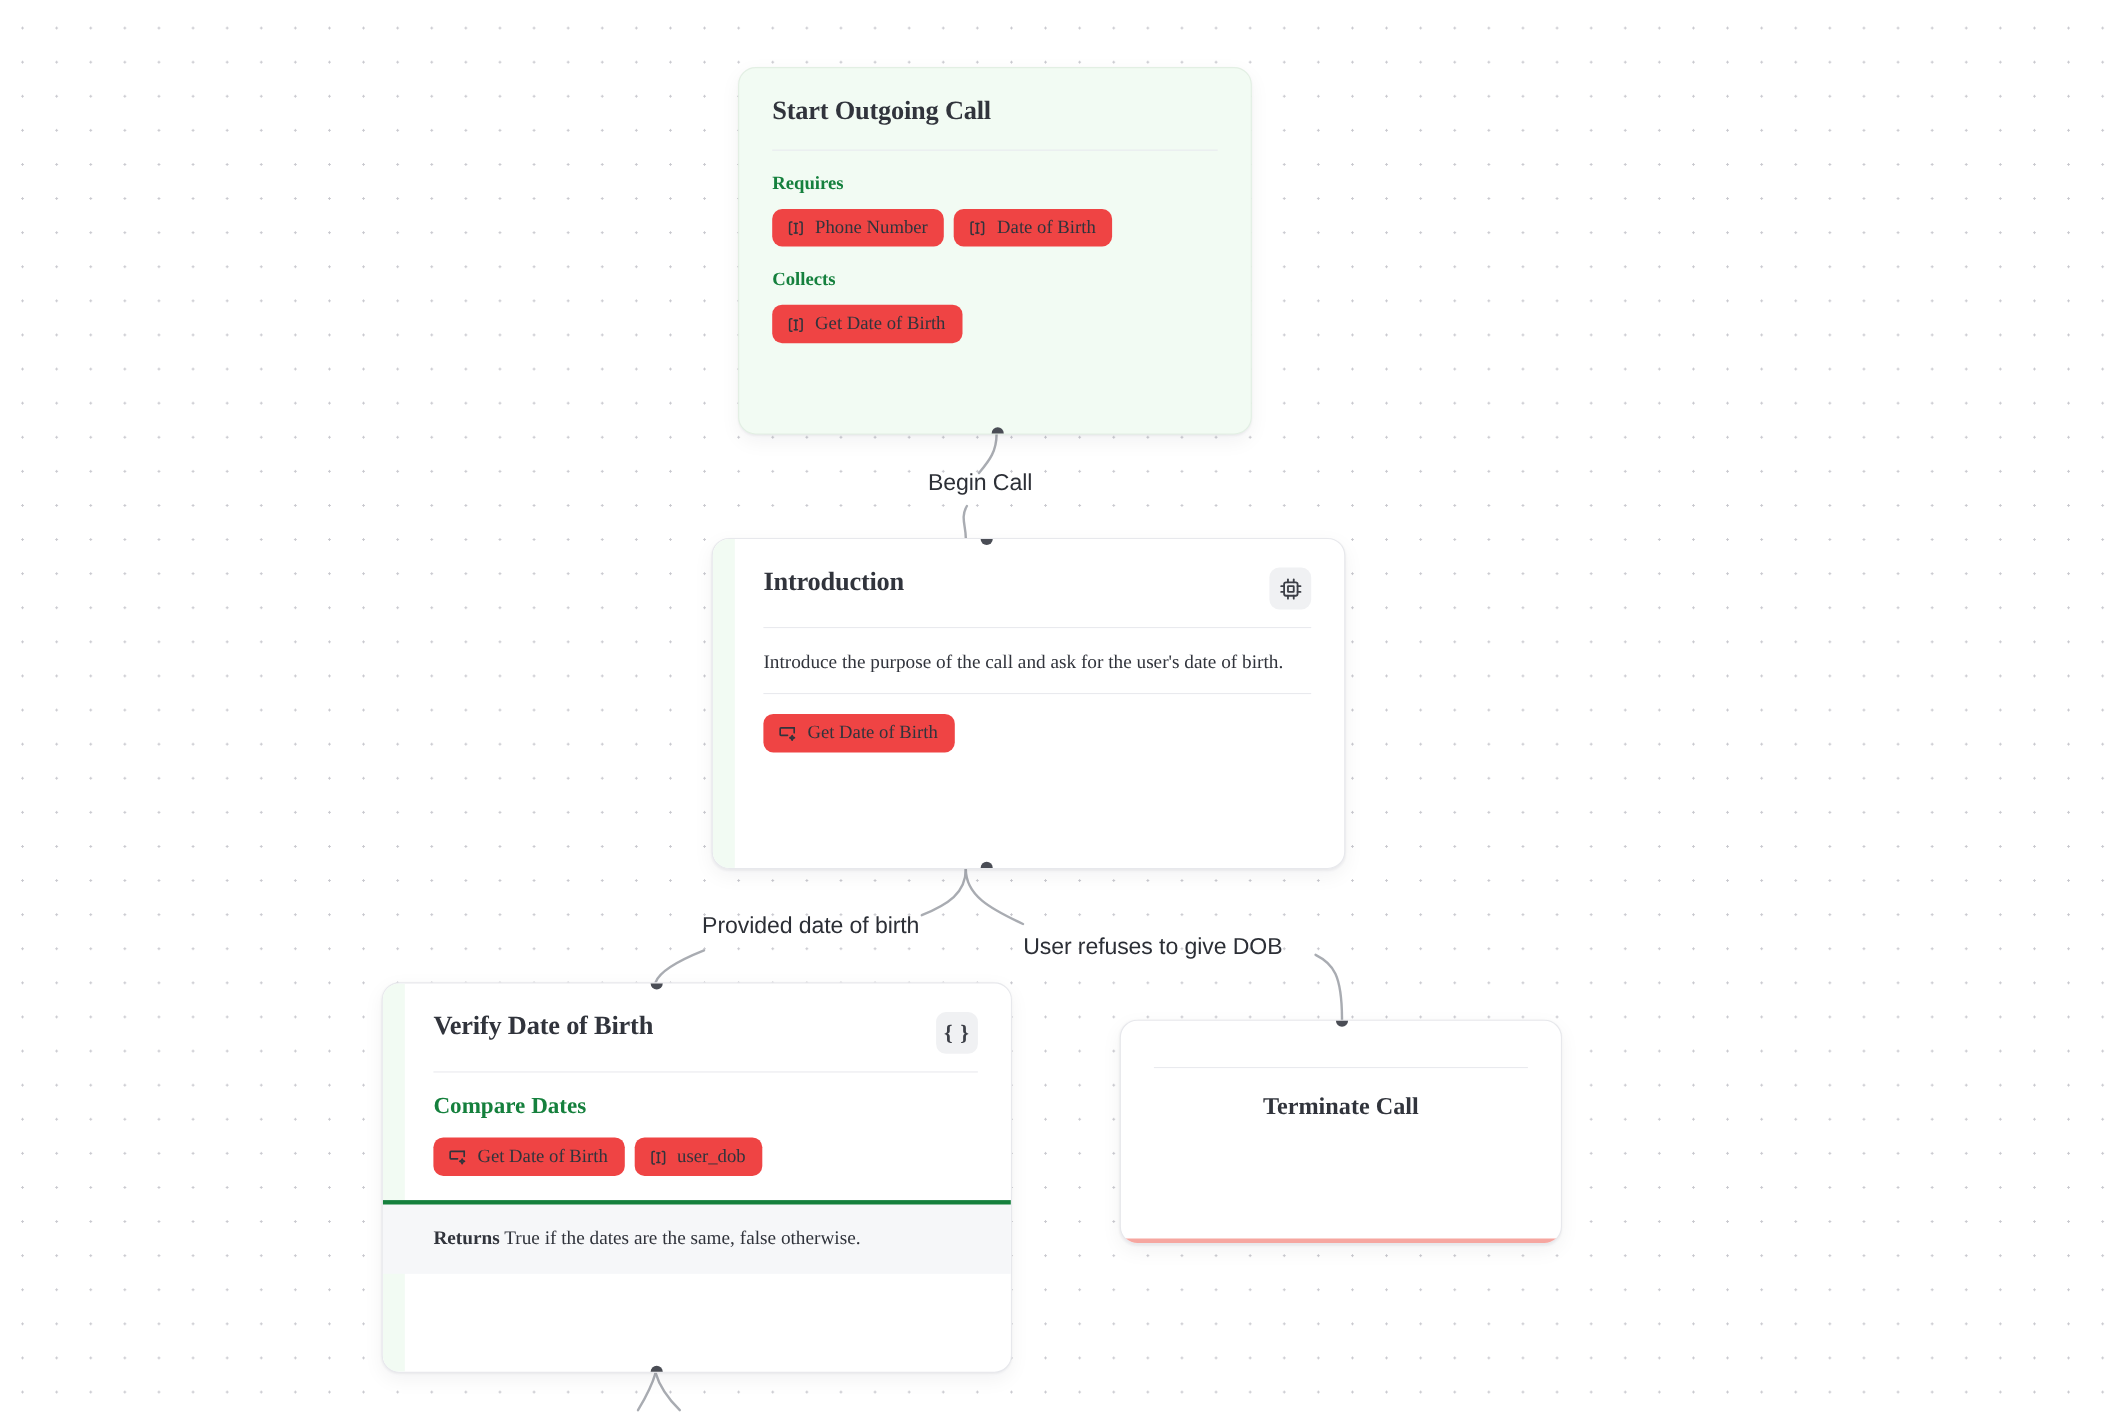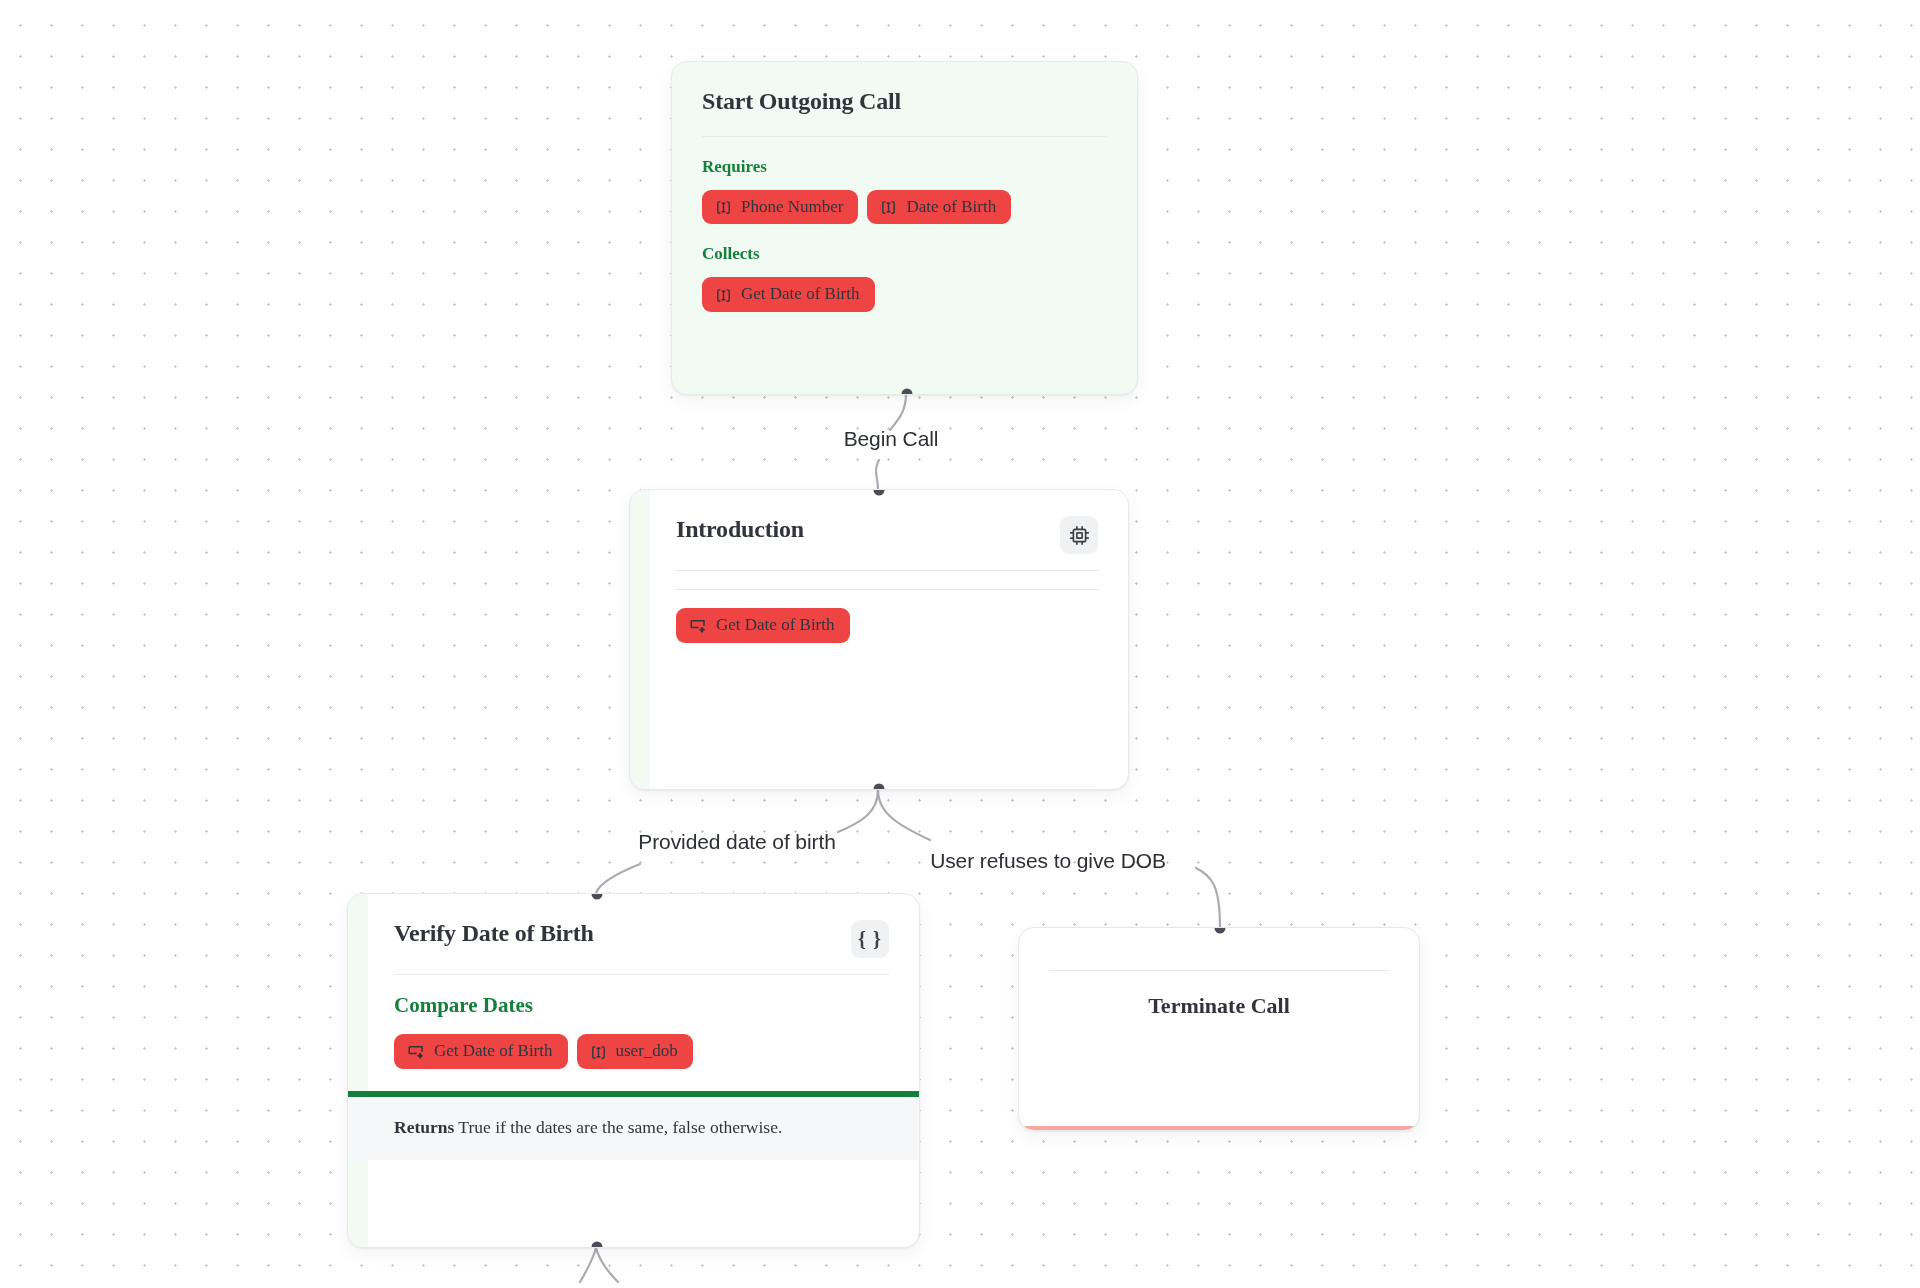--- a/index.html
+++ b/index.html
@@ -147,21 +147,21 @@
   
   .body-text {
     font-size: 17.5px;
     color: #31343c;
     line-height: 1.45;
   }
 
   
   .returns {
     background: #f6f7f9;
-    border-top: 6px solid #15803d;
+    border-top: 4px solid #15803d;
     padding: 18px 30px 20px 46px;
     font-size: 17.5px;
     color: #31343c;
     line-height: 1.45;
   }
   .returns b { font-weight: bold; }
 
   
   .center-strong {
     text-align: center;
@@ -252,41 +252,42 @@
               <path d="M10 6h4"></path>
               <path d="M10 18h4"></path>
           </svg>
           <span>Get Date of Birth</span>
         </span>
       </div>
     </div>
     <div class="handle" style="left:235px; top:100%;"></div>
   </div>
 
-  <div class="node accent" style="left:629px; top:489px; width:500px; height:301px;">
+  <div class="node accent" style="left:647px; top:489px; width:576px; height:301px;">
     <div class="node-inner pad-accent">
       <div class="node-head">
         <div class="node-title">Introduction</div>
         <div class="badge">
           <svg width="21" height="21" viewBox="0 0 24 24" fill="none" stroke="#3c3f47" stroke-width="1.9" stroke-linecap="round" stroke-linejoin="round">
             <rect x="5" y="5" width="14" height="14" rx="2"></rect>
             <rect x="9" y="9" width="6" height="6" rx="0.5"></rect>
             <path d="M9 2v3"></path>
               <path d="M15 2v3"></path>
             <path d="M9 19v3"></path>
               <path d="M15 19v3"></path>
             <path d="M2 9h3"></path>
               <path d="M2 15h3"></path>
             <path d="M19 9h3"></path>
               <path d="M19 15h3"></path>
           </svg>
         </div>
       </div>
       <div class="divider tight"></div>
 
+      <div class="body-text">Introduce the purpose of the call and ask for the user's date of birth.</div>
 
       <div class="divider tight"></div>
 
       <div class="pill-row">
         <span class="pill">
           <svg width="18" height="18" viewBox="0 0 24 24" fill="none" stroke="#31343c" stroke-width="2" stroke-linecap="round" stroke-linejoin="round">
             <path d="M20 5H4a1 1 0 0 0-1 1v7a1 1 0 0 0 1 1h8"></path>
             <path d="M20 5v6"></path>
             <path d="M17.5 14.2l.9 1.9 1.9.9-1.9.9-.9 1.9-.9-1.9-1.9-.9 1.9-.9z"></path>
           </svg>

